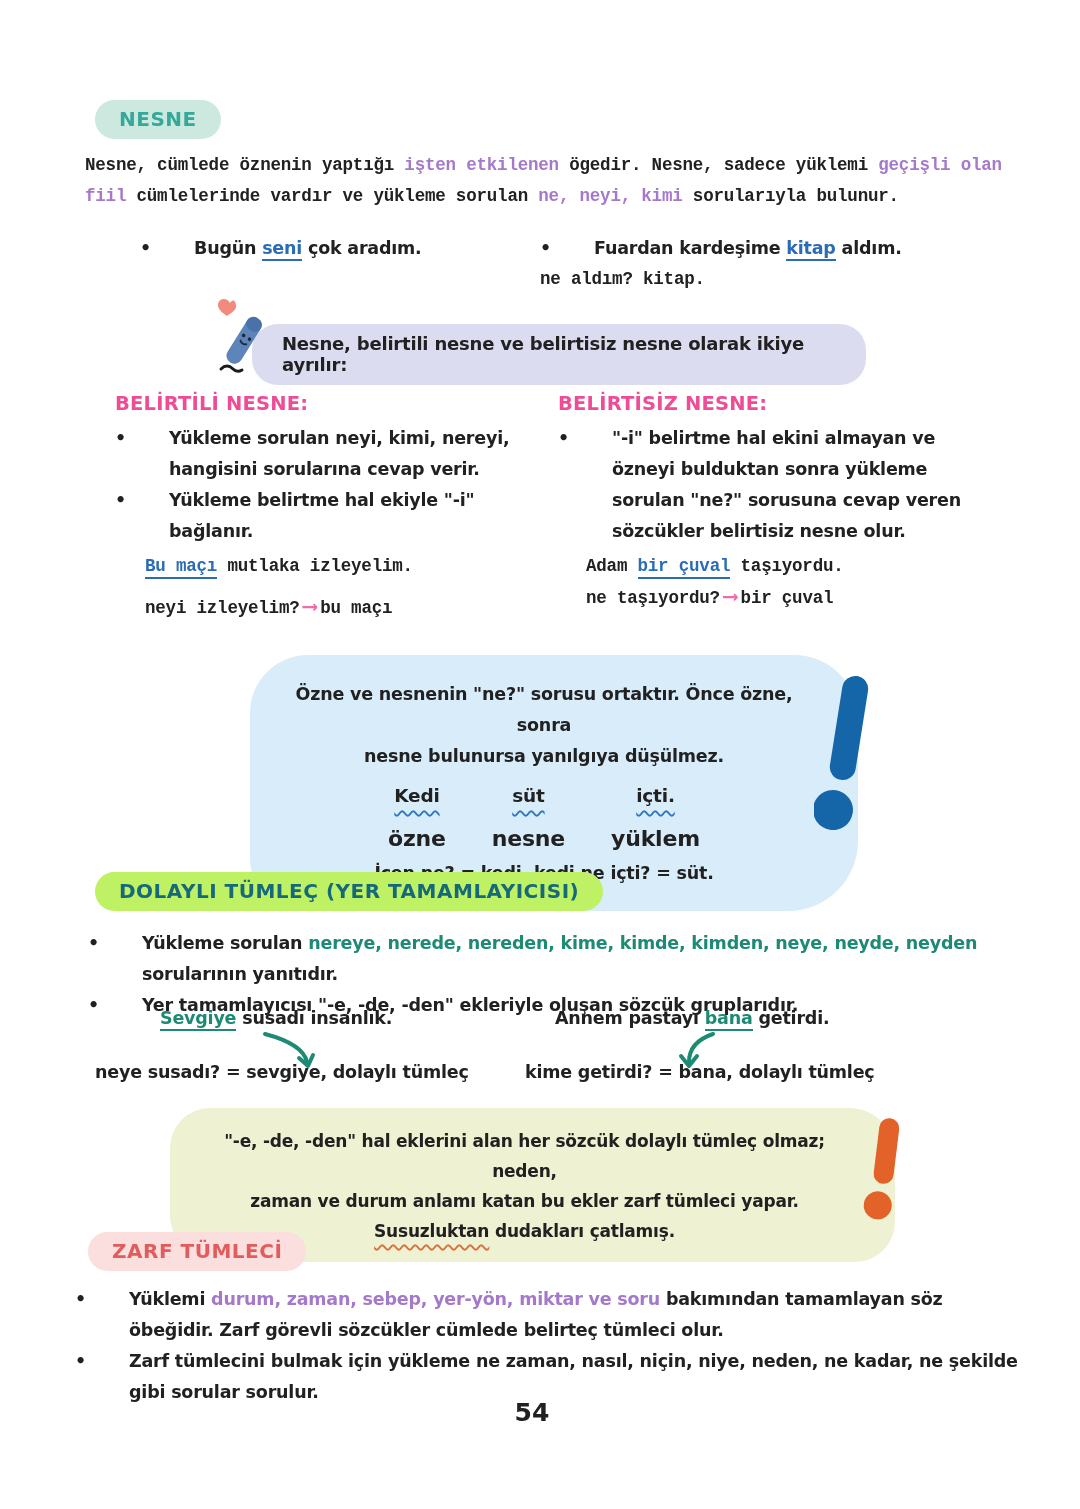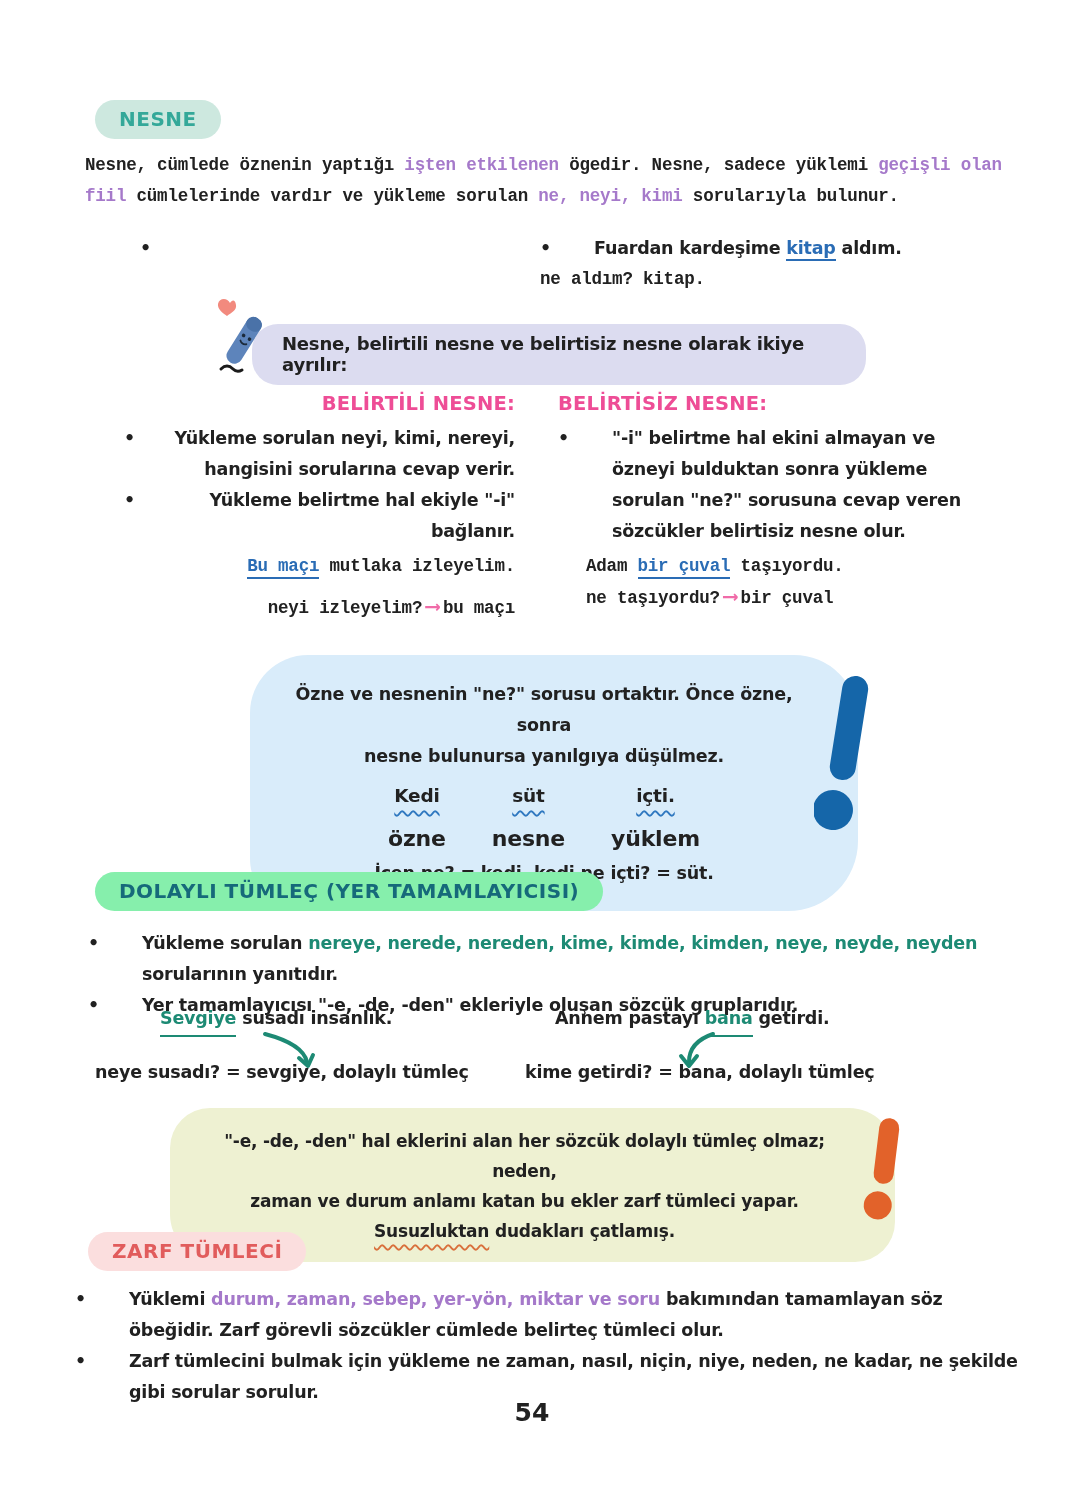--- a/index.html
+++ b/index.html
@@ -10,28 +10,28 @@
     font-weight:700; color:#212121; font-size:17.5px; letter-spacing:-0.2px;
   }
   .abs { position:absolute; }
 
   
   .pill {
     display:inline-block; padding:7px 24px 8px 24px; border-radius:26px;
     font-size:20px; letter-spacing:0.5px;
   }
   .pill-mint  { background:#cde8df; color:#34a899; }
-  .pill-mint2 { background:#86efac; color:#16697a; }
+  .pill-mint2 { background:#bef264; color:#16697a; }
   .pill-pink  { background:#fbdede; color:#e15c5c; }
 
   
   .purple  { color:#a579ca; }
   .teal    { color:#1d8a74; }
   .blue-u  { color:#2a6cb5; border-bottom:2.5px solid #2a6cb5; padding-bottom:1px; }
-  .teal-u  { color:#1d8a74; border-bottom:2.5px solid #1d8a74; padding-bottom:7px; }
+  .teal-u  { color:#1d8a74; border-bottom:2.5px solid #1d8a74; padding-bottom:1px; }
   .wavy-orange { text-decoration:underline wavy #d9703c 2px; text-underline-offset:7px; }
 
   .para { line-height:31px;font-family:Liberation Mono, monospace; }
   .bullet-row { display:flex; line-height:31px; }
   .bullet-dot { width:20px; flex:0 0 20px; }
   .bullet-gap { width:34px; flex:0 0 34px; }
   .bullet-text { flex:1; }
 
   .col-head { color:#ee4d96; font-size:19.5px; letter-spacing:0.2px; margin-bottom:8px; }
 
@@ -70,20 +70,21 @@
 <div class="abs" style="left:95px; top:100px;">
   <span class="pill pill-mint">NESNE</span>
 </div>
 
 <div class="abs para" style="left:85px; top:150px; width:920px;"><span>Nesne, cümlede öznenin yaptığı </span><span class="purple">işten etkilenen</span><span> ögedir. Nesne, sadece yüklemi </span><span class="purple">geçişli olan fiil</span><span> cümlelerinde vardır ve yükleme sorulan </span><span class="purple">ne, neyi, kimi</span><span> sorularıyla bulunur.</span></div>
 
 <div class="abs" style="left:140px; top:233px; width:350px;">
   <div class="bullet-row">
     <span class="bullet-dot">•</span>
     <span class="bullet-gap"></span>
+    <span class="bullet-text"><span>Bugün </span><span class="blue-u">seni</span><span> çok aradım.</span></span>
   </div>
 </div>
 
 <div class="abs" style="left:540px; top:233px; width:420px;">
   <div class="bullet-row">
     <span class="bullet-dot">•</span>
     <span class="bullet-gap"></span>
     <span class="bullet-text"><span>Fuardan kardeşime </span><span class="blue-u">kitap</span><span> aldım.</span></span>
   </div>
   <div class="para">ne aldım? kitap.</div>
@@ -98,21 +99,21 @@
       <circle cx="33" cy="40" r="1.8" fill="#1b2a3a"></circle>
       <circle cx="40" cy="40" r="1.8" fill="#1b2a3a"></circle>
       <path d="M33 46 Q36.5 49 40 46" stroke="#1b2a3a" stroke-width="1.8" fill="none" stroke-linecap="round"></path>
     </g>
     <path d="M16 74 q6 -6 12 0 q4 4 9 1" stroke="#1b1b1b" stroke-width="3" fill="none" stroke-linecap="round"></path>
   </svg>
 </div>
 
 <div class="abs banner" style="left:252px; top:324px; width:614px;">Nesne, belirtili nesne ve belirtisiz nesne olarak ikiye ayrılır:</div>
 
-<div class="abs" style="left:115px; top:392px; width:400px;text-align:right;">
+<div class="abs" style="left:115px; top:392px; width:400px;">
   <div class="col-head">BELİRTİLİ NESNE:</div>
   <div class="bullet-row">
     <span class="bullet-dot">•</span>
     <span class="bullet-gap"></span>
     <span class="bullet-text">Yükleme sorulan neyi, kimi, nereyi, hangisini sorularına cevap verir.</span>
   </div>
   <div class="bullet-row">
     <span class="bullet-dot">•</span>
     <span class="bullet-gap"></span>
     <span class="bullet-text">Yükleme belirtme hal ekiyle "-i" bağlanır.</span>

